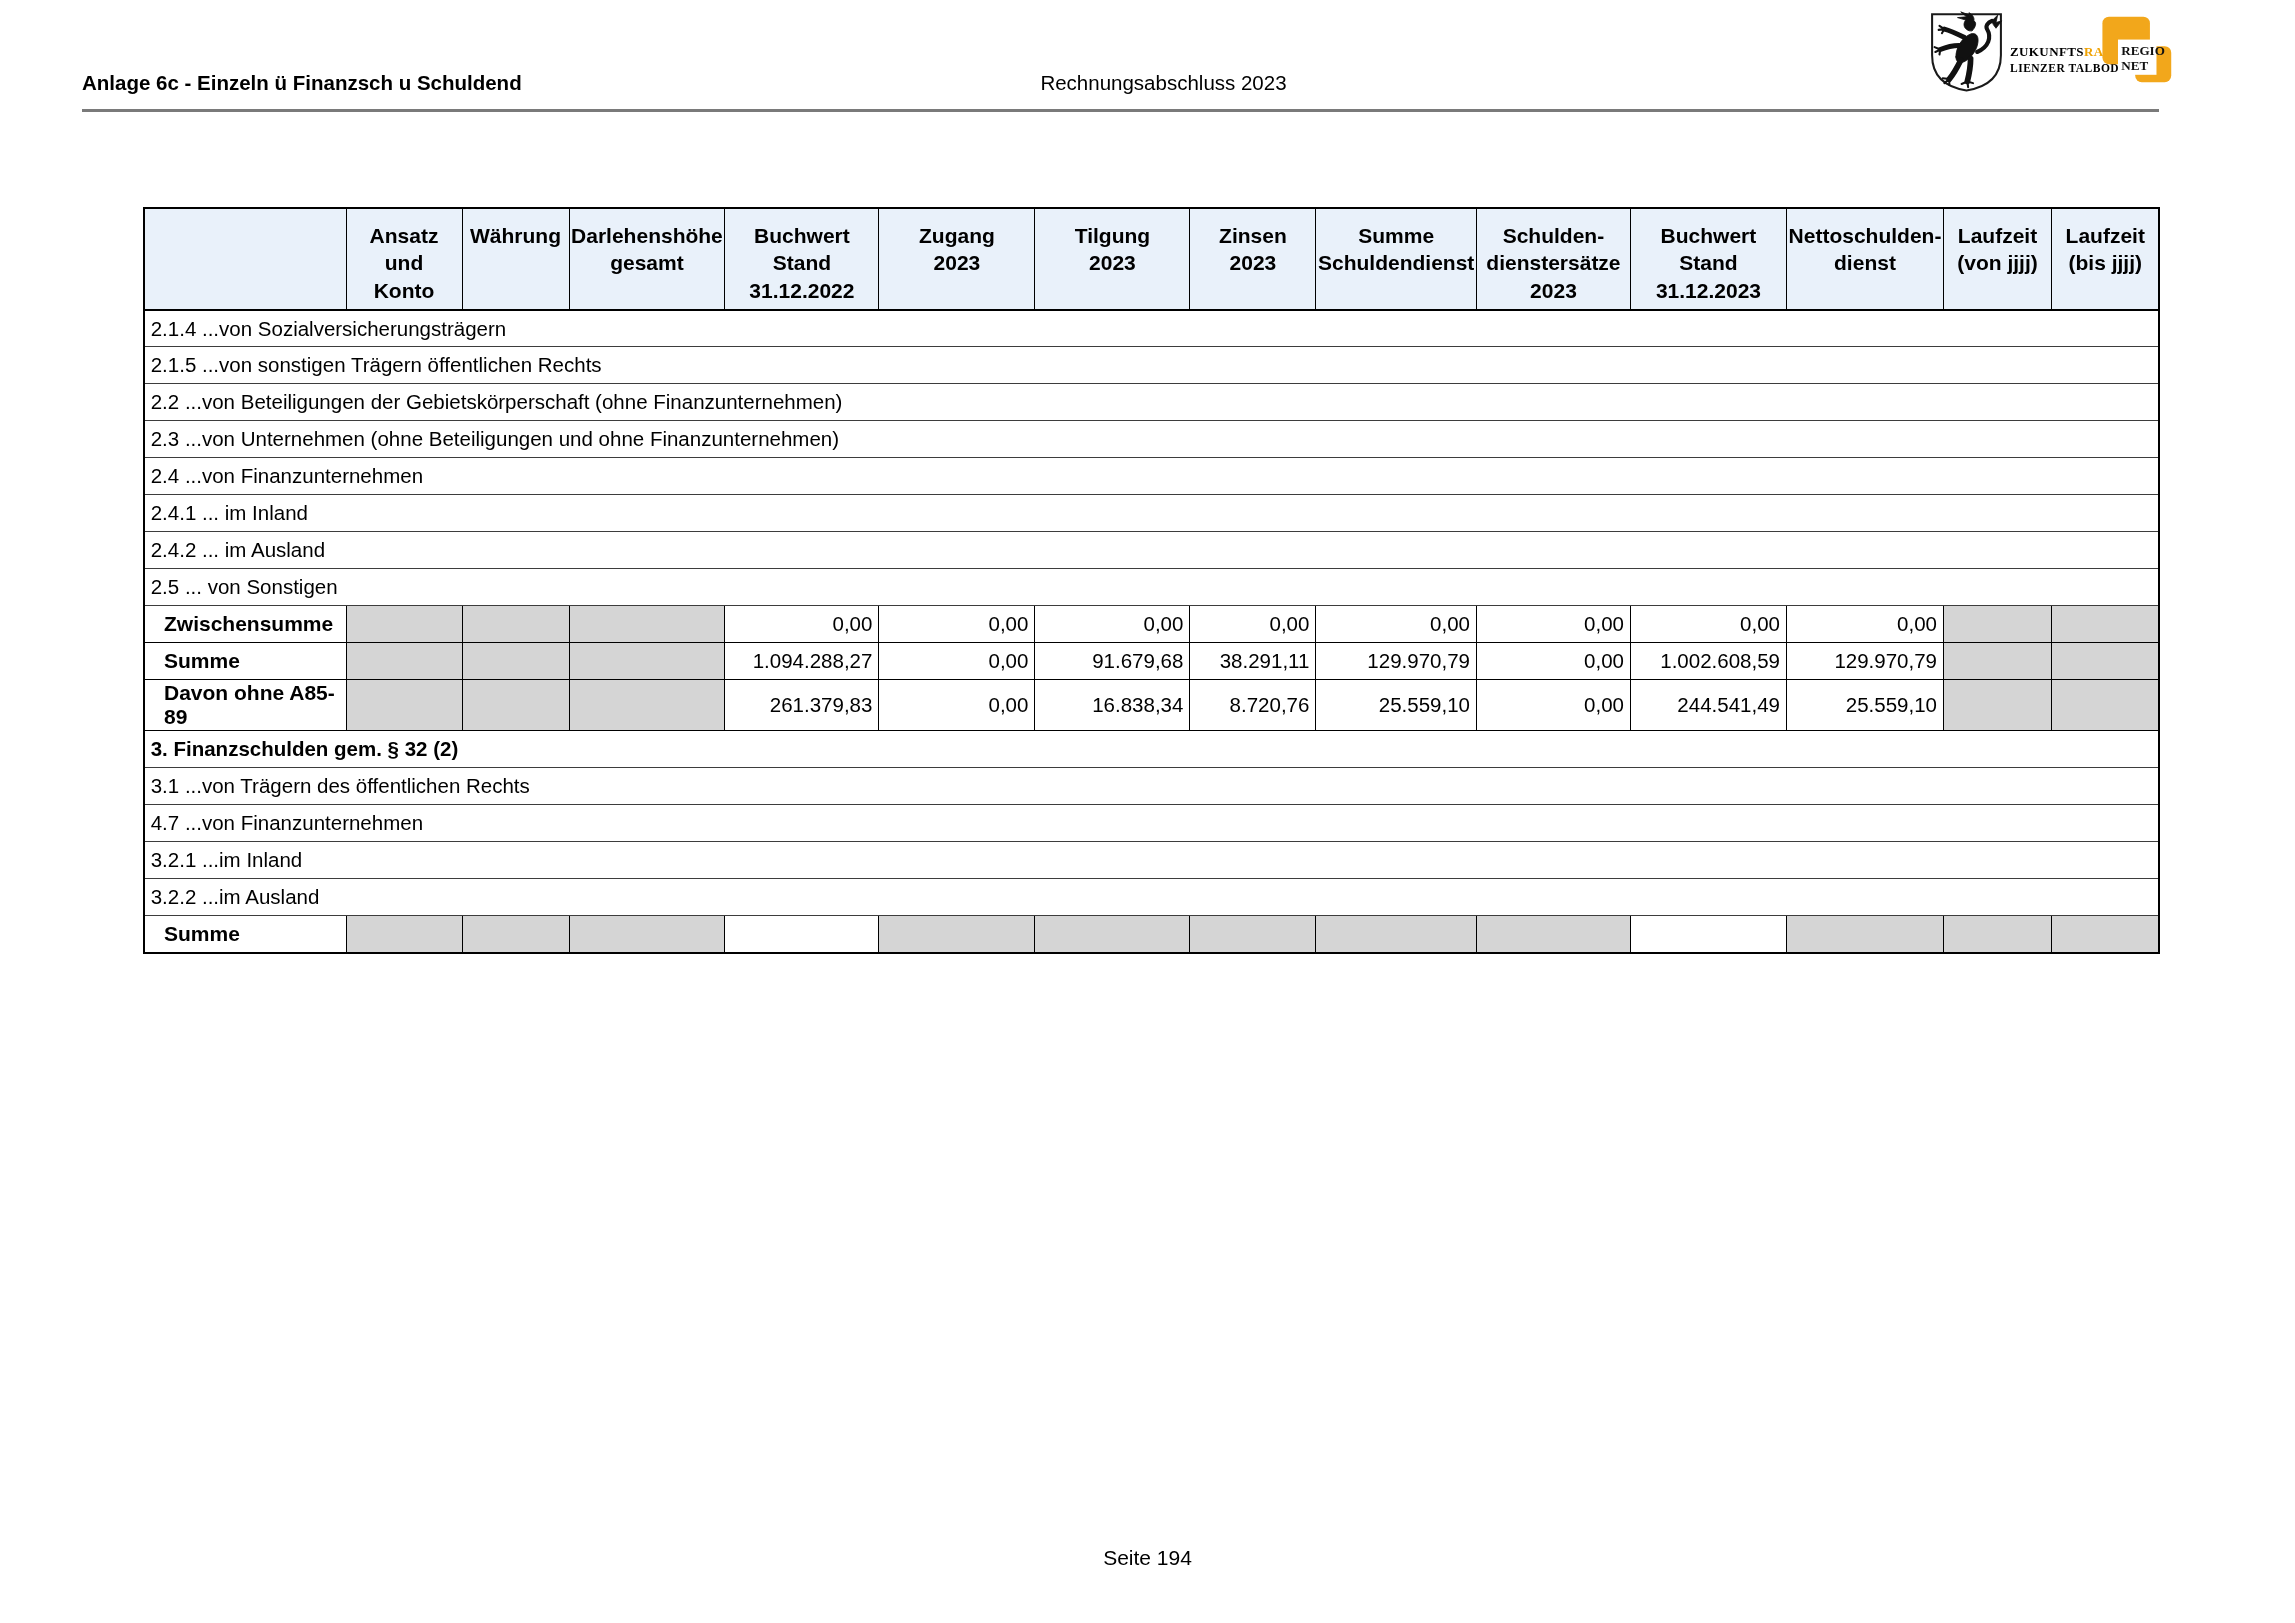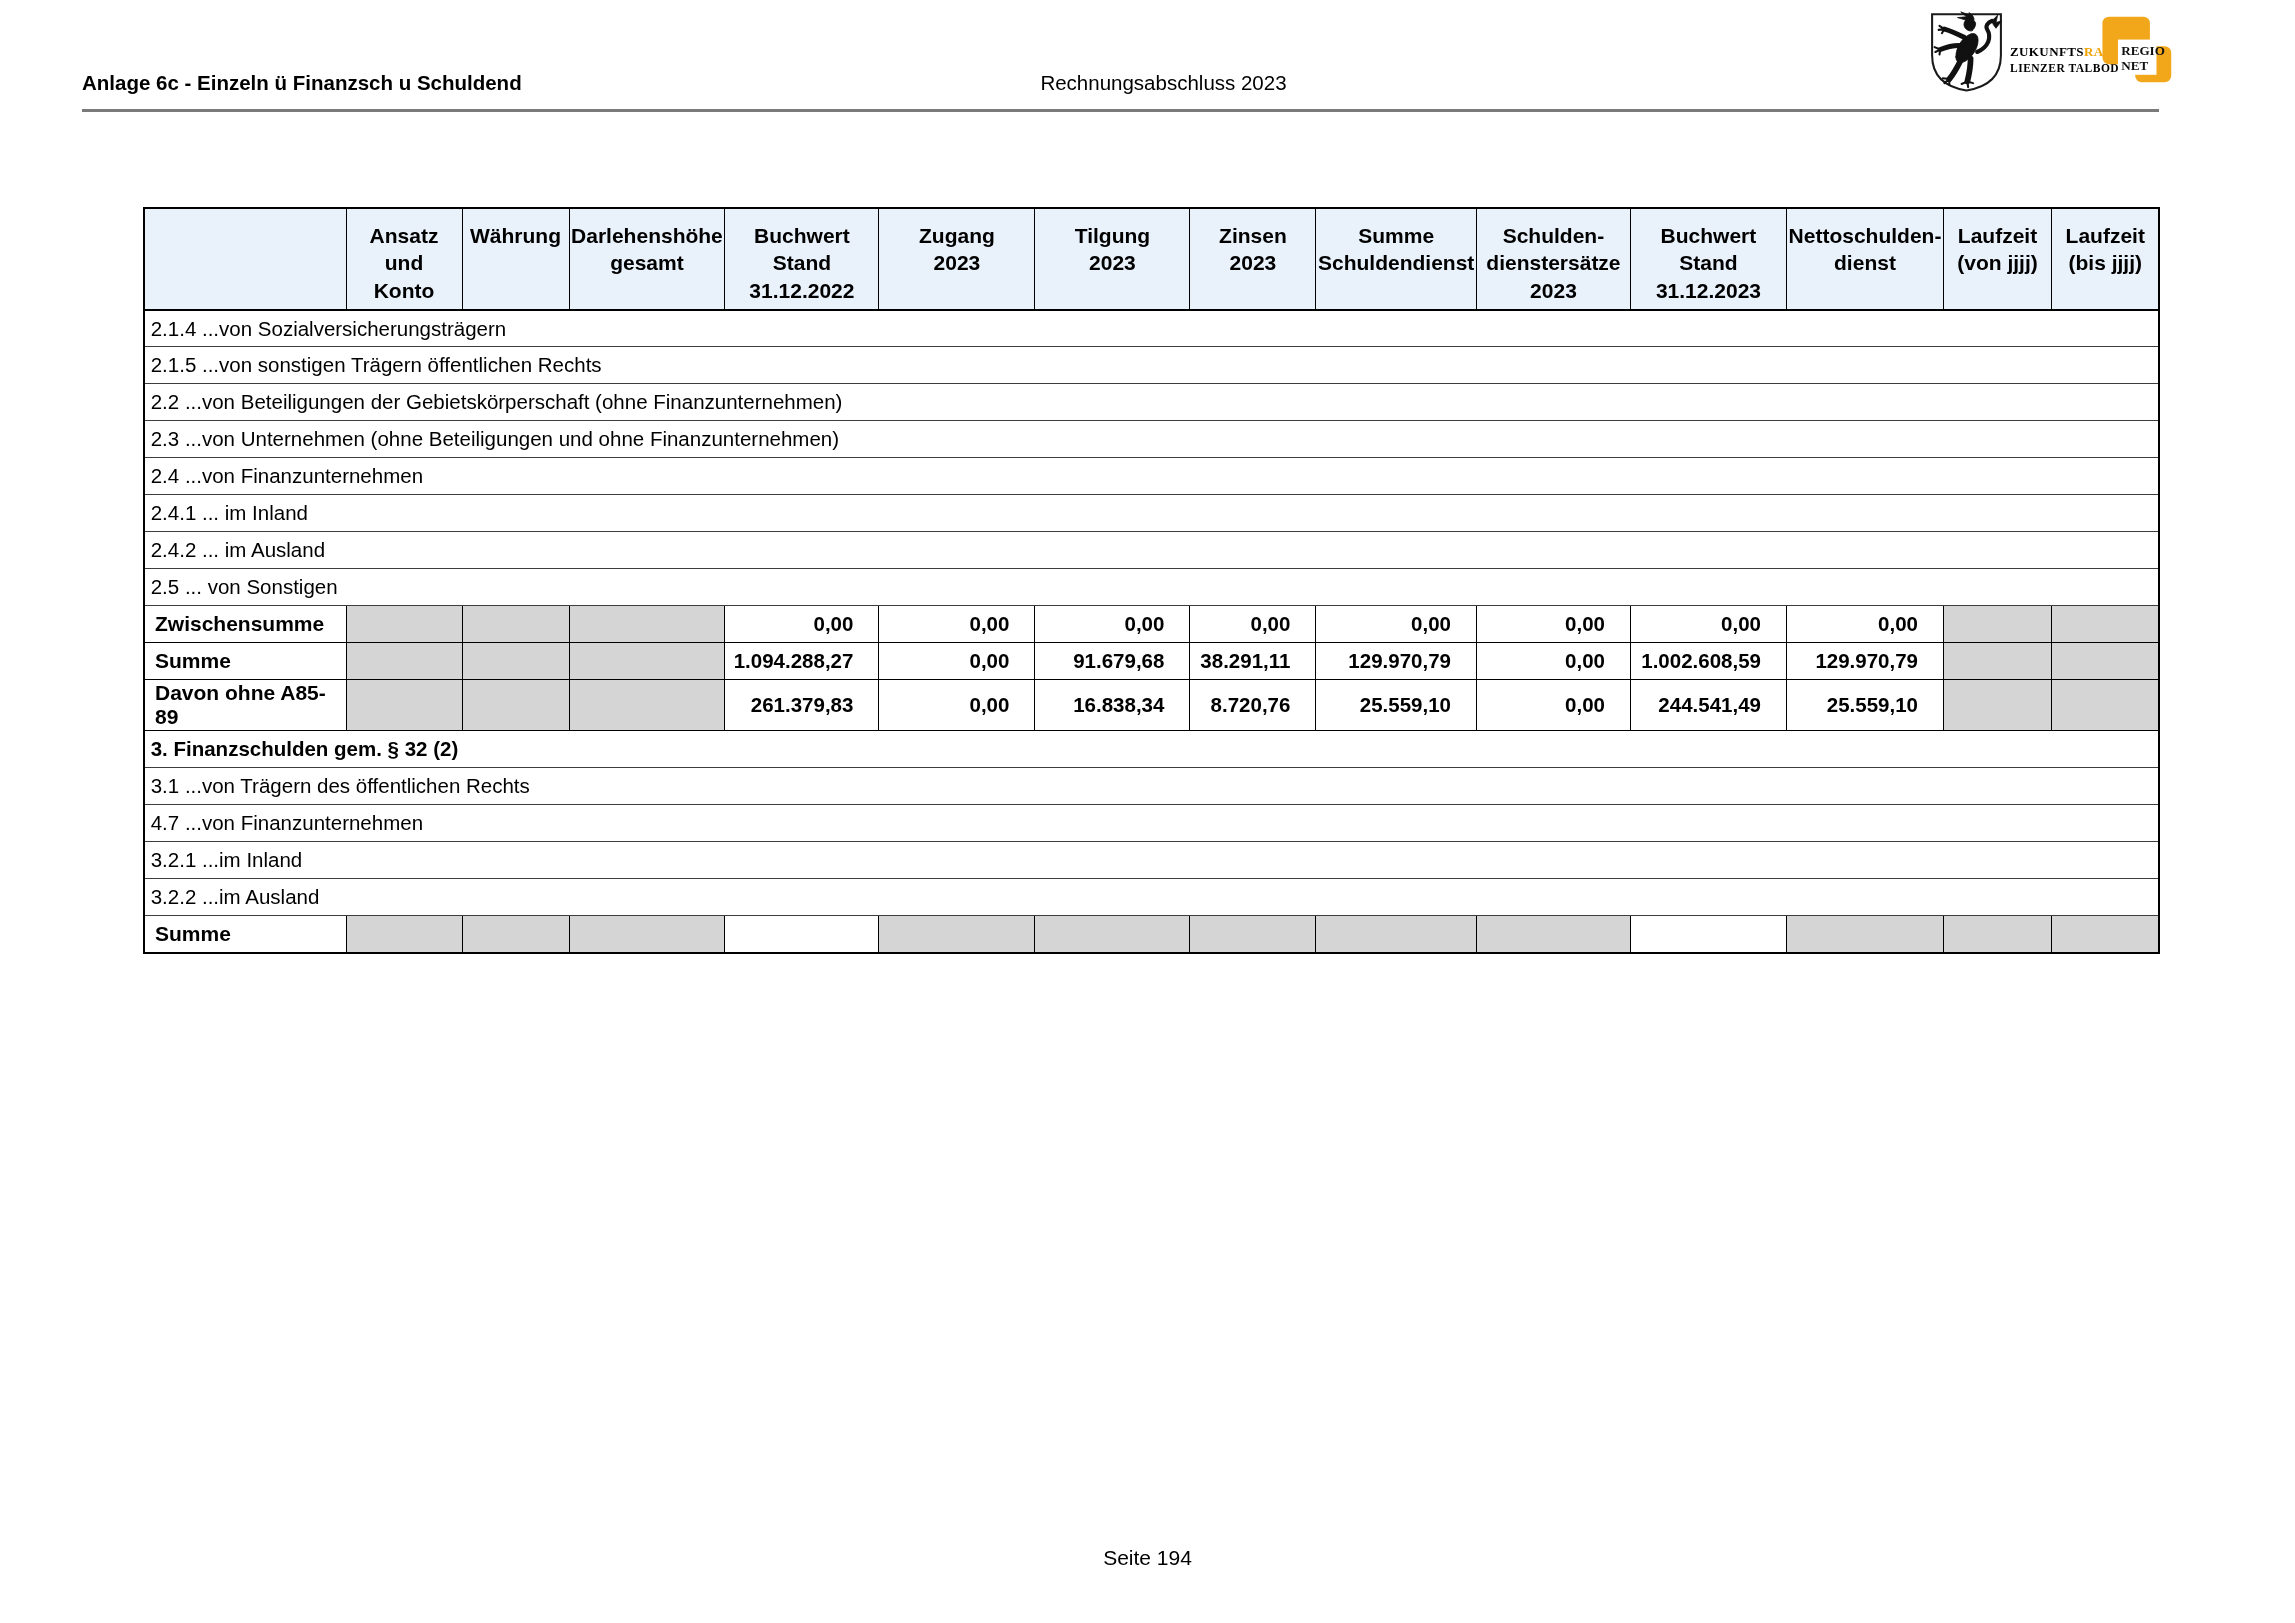--- a/index.html
+++ b/index.html
@@ -28,22 +28,22 @@
   td{overflow:hidden;}
   thead td{
     background:var(--header-bg,#e9f1fa);
     border:1.6px solid #000;border-bottom:2.5px solid #000;
     font-weight:bold;font-size:21px;text-align:center;vertical-align:top;
     padding:13px 1.6px 4.9px 1.6px;line-height:1.3;white-space:pre-line;height:92px;box-sizing:border-box;
   }
   tbody tr{height:37px;}
   tbody td{border-top:1.6px solid #3d3d3d;border-bottom:1.6px solid #3d3d3d;box-sizing:border-box;}
   td.span-row{font-size:20.5px;padding-left:5.7px;text-align:left;vertical-align:middle;}
-  td.lbl{font-size:21px;padding-left:10px;text-align:left;vertical-align:middle;border:1.6px solid #000;}
-  td.val{font-size:20.5px;padding-right:25px;text-align:right;vertical-align:middle;border:1.6px solid #000;font-weight:bold;}
+  td.lbl{font-size:21px;padding-left:19px;text-align:left;vertical-align:middle;border:1.6px solid #000;}
+  td.val{font-size:20.5px;padding-right:6px;text-align:right;vertical-align:middle;border:1.6px solid #000;}
   td.gray{background:var(--disabled-cell,#d5d5d5);}
   .b{font-weight:bold;}
 
   
   .footer{position:absolute;left:0;top:1546px;width:2295px;text-align:center;font-size:21px;}
 </style>
 </head>
 <body>
 
 <div class="hdr-left">Anlage 6c - Einzeln ü Finanzsch u Schuldend</div>

